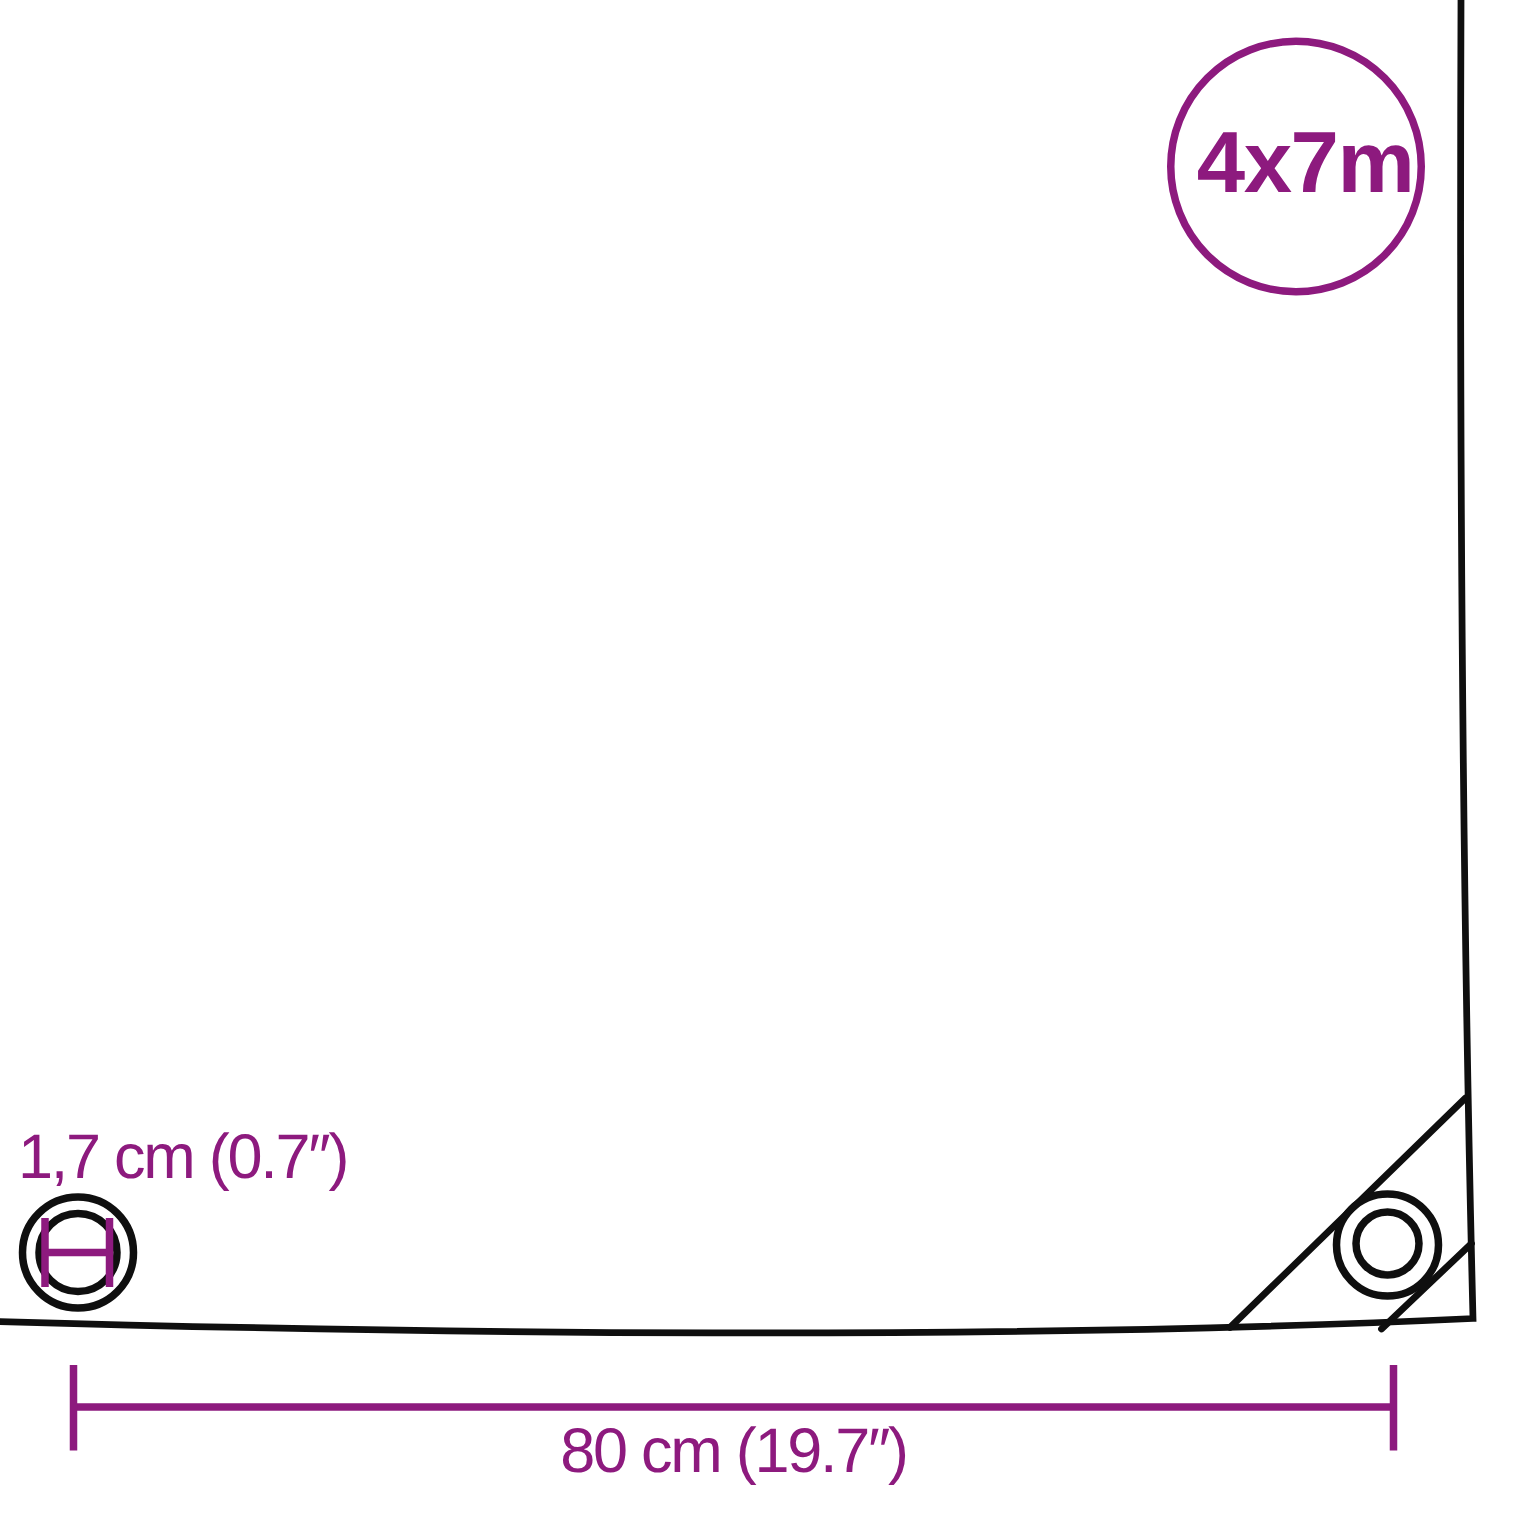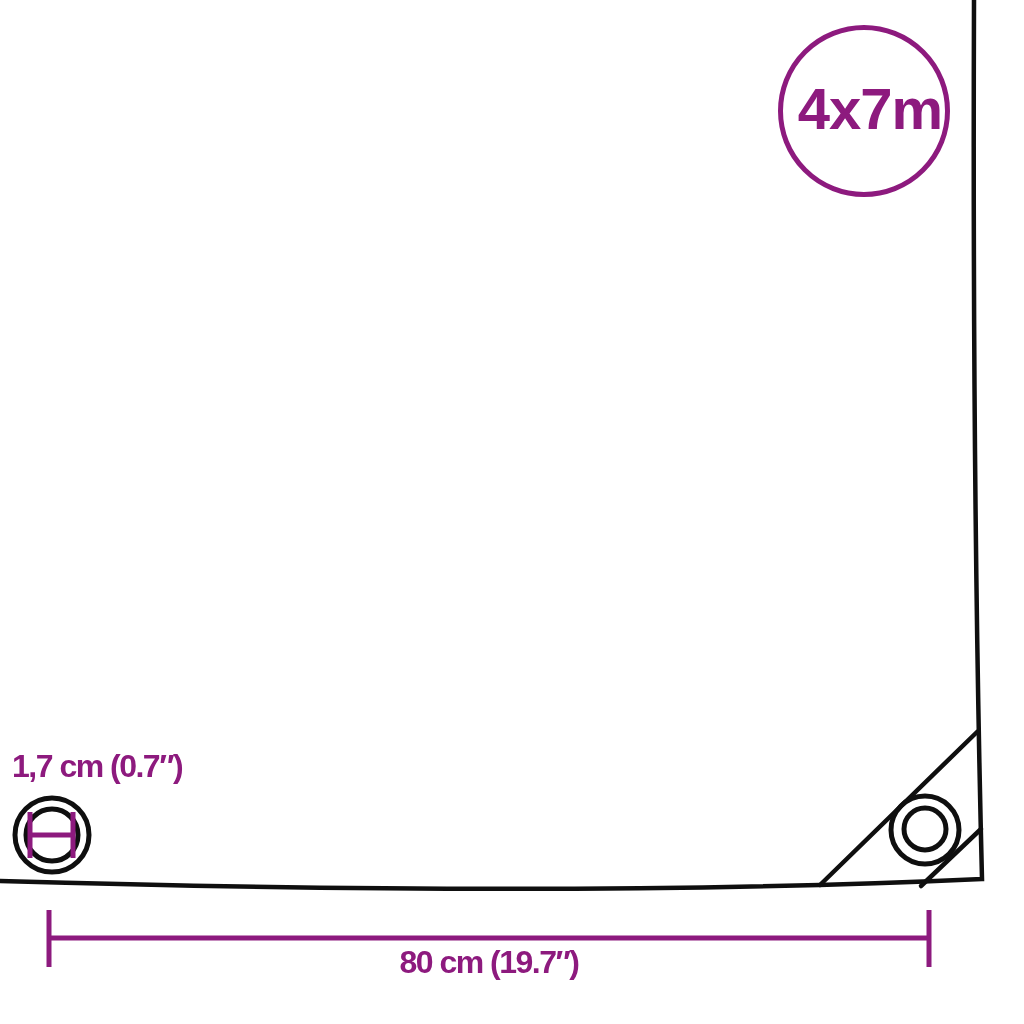--- a/index.html
+++ b/index.html
@@ -58,22 +58,22 @@
     font-size: 58px;
     font-weight: bold;
     letter-spacing: -1px;
     line-height: 1;
     transform: translateY(-2px);
     margin-left: 12px;
   }
   .dim-label {
     position: absolute;
     color: var(--accent);
-    font-weight: bold;
-    font-size: 32px;
+    font-weight: normal;
+    font-size: 42px;
     letter-spacing: -1.5px;
     line-height: 1;
     white-space: nowrap;
   }
   .dim-label.diameter {
     left: 12px;
     top: 750px;
   }
   .dim-label.spacing {
     left: 49px;

